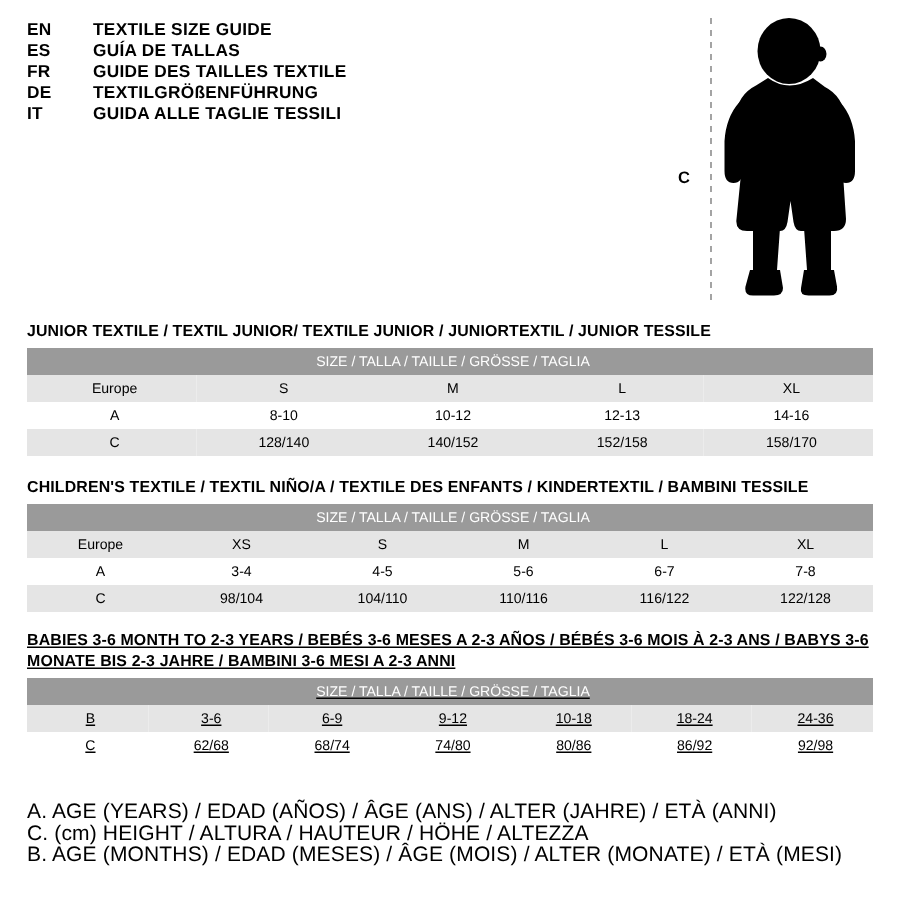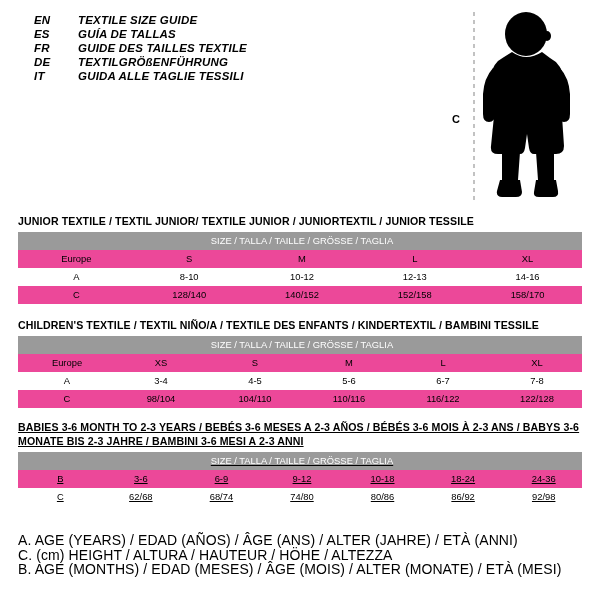--- a/index.html
+++ b/index.html
@@ -17,24 +17,23 @@
   .page {
     position: relative;
     width: 600px;
     height: 600px;
     box-sizing: border-box;
   }
 
   
   .header {
     position: absolute;
-    left: 34px;
+    left: 18px;
     top: 14px;
     width: 420px;
-    font-style: italic;
   }
   .header-row {
     display: flex;
     align-items: baseline;
     margin-bottom: 2px;
   }
   .lang-code {
     width: 44px;
     font-size: 11.5px;
     font-weight: bold;
@@ -90,21 +89,21 @@
     vertical-align: middle;
     line-height: 12px;
   }
   tr.head td {
     background: #9a9a9a;
     color: #ffffff;
     font-size: 9.4px;
     font-weight: normal;
   }
   tr.shade td {
-    background: #ec4899;
+    background: #e5e5e5;
   }
   tr.plain td {
     background: #ffffff;
   }
 
   
   .legend {
     position: absolute;
     left: 18px;
     top: 533px;

